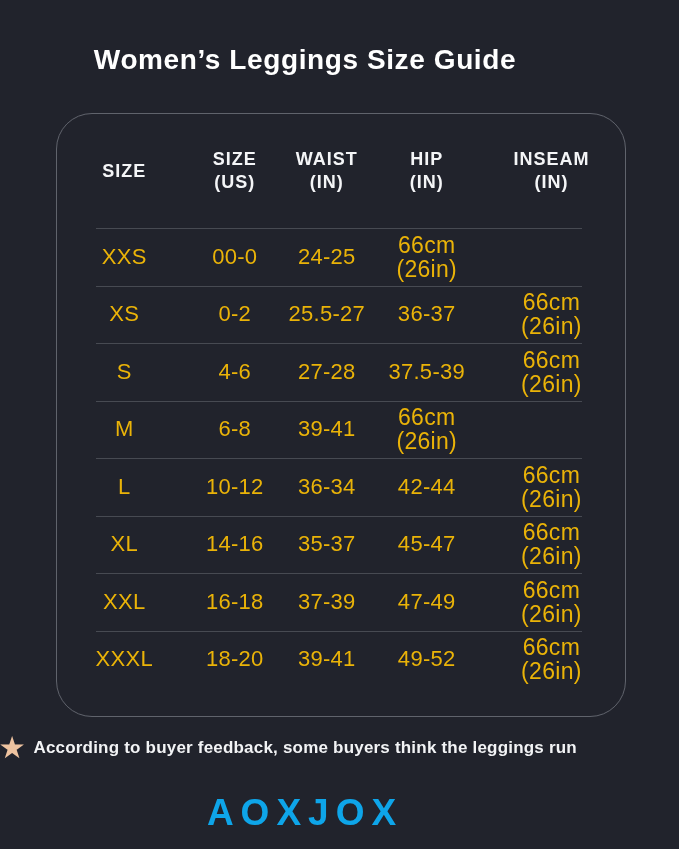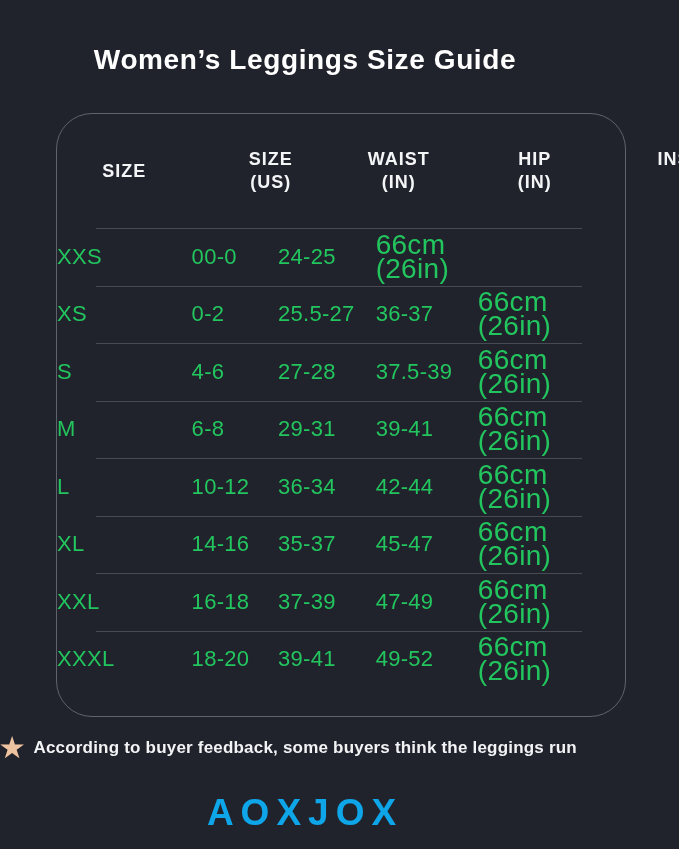--- a/index.html
+++ b/index.html
@@ -32,46 +32,46 @@
     display: flex;
     flex-direction: column;
   }
 
   .grid-row {
     display: grid;
     grid-template-columns: 23.7% 15.2% 17.2% 18% 25.9%;
     align-items: center;
   }
 
-  .t-head { height: 114px; gap: 36px; }
+  .t-head { height: 114px; }
   .h-cell {
     text-align: center;
     font-size: 18px;
     font-weight: bold;
     letter-spacing: 1px;
     line-height: 23px;
     color: #f4f5f7;
   }
   .h-cell span { display: block; }
 
   .t-row { height: 57.5px; position: relative; }
   .t-row::before {
     content: "";
     position: absolute;
     top: 0; left: 39px; right: 43px;
     height: 1px;
     background: #474a52;
   }
   .cell {
-    text-align: left;
+    text-align: center;
     font-size: 22px;
     letter-spacing: 0.3px;
-    color: #22c55e;
-  }
-  .cell.inseam { line-height: 24px; font-size: 28px; }
+    color: #eab308;
+  }
+  .cell.inseam { line-height: 24px; font-size: 23px; }
   .cell.inseam span { display: block; }
 
   .note {
     position: absolute;
     top: 735px; left: 0; right: 0;
     font-size: 17px;
     font-weight: bold;
     line-height: 26px;
     color: #f2f3f5;
     letter-spacing: 0.2px;
@@ -156,21 +156,20 @@
     <div class="cell">37.5-39</div>
     <div class="cell inseam">
       <span>66cm</span>
       <span>(26in)</span>
     </div>
   </div>
 
   <div class="grid-row t-row">
     <div class="cell">M</div>
     <div class="cell">6-8</div>
-    <div class="cell">29-31</div>
     <div class="cell">39-41</div>
     <div class="cell inseam">
       <span>66cm</span>
       <span>(26in)</span>
     </div>
   </div>
 
   <div class="grid-row t-row">
     <div class="cell">L</div>
     <div class="cell">10-12</div>

